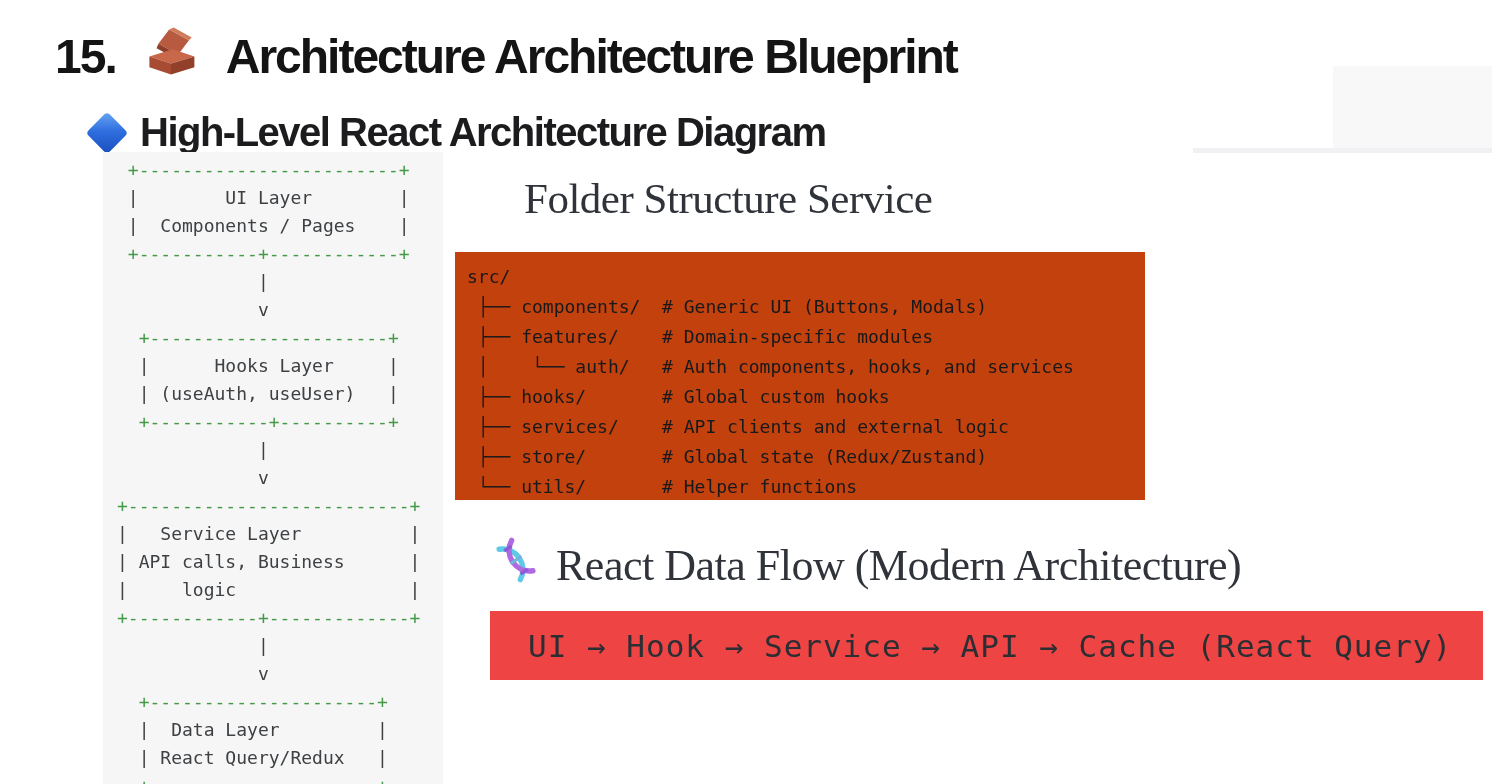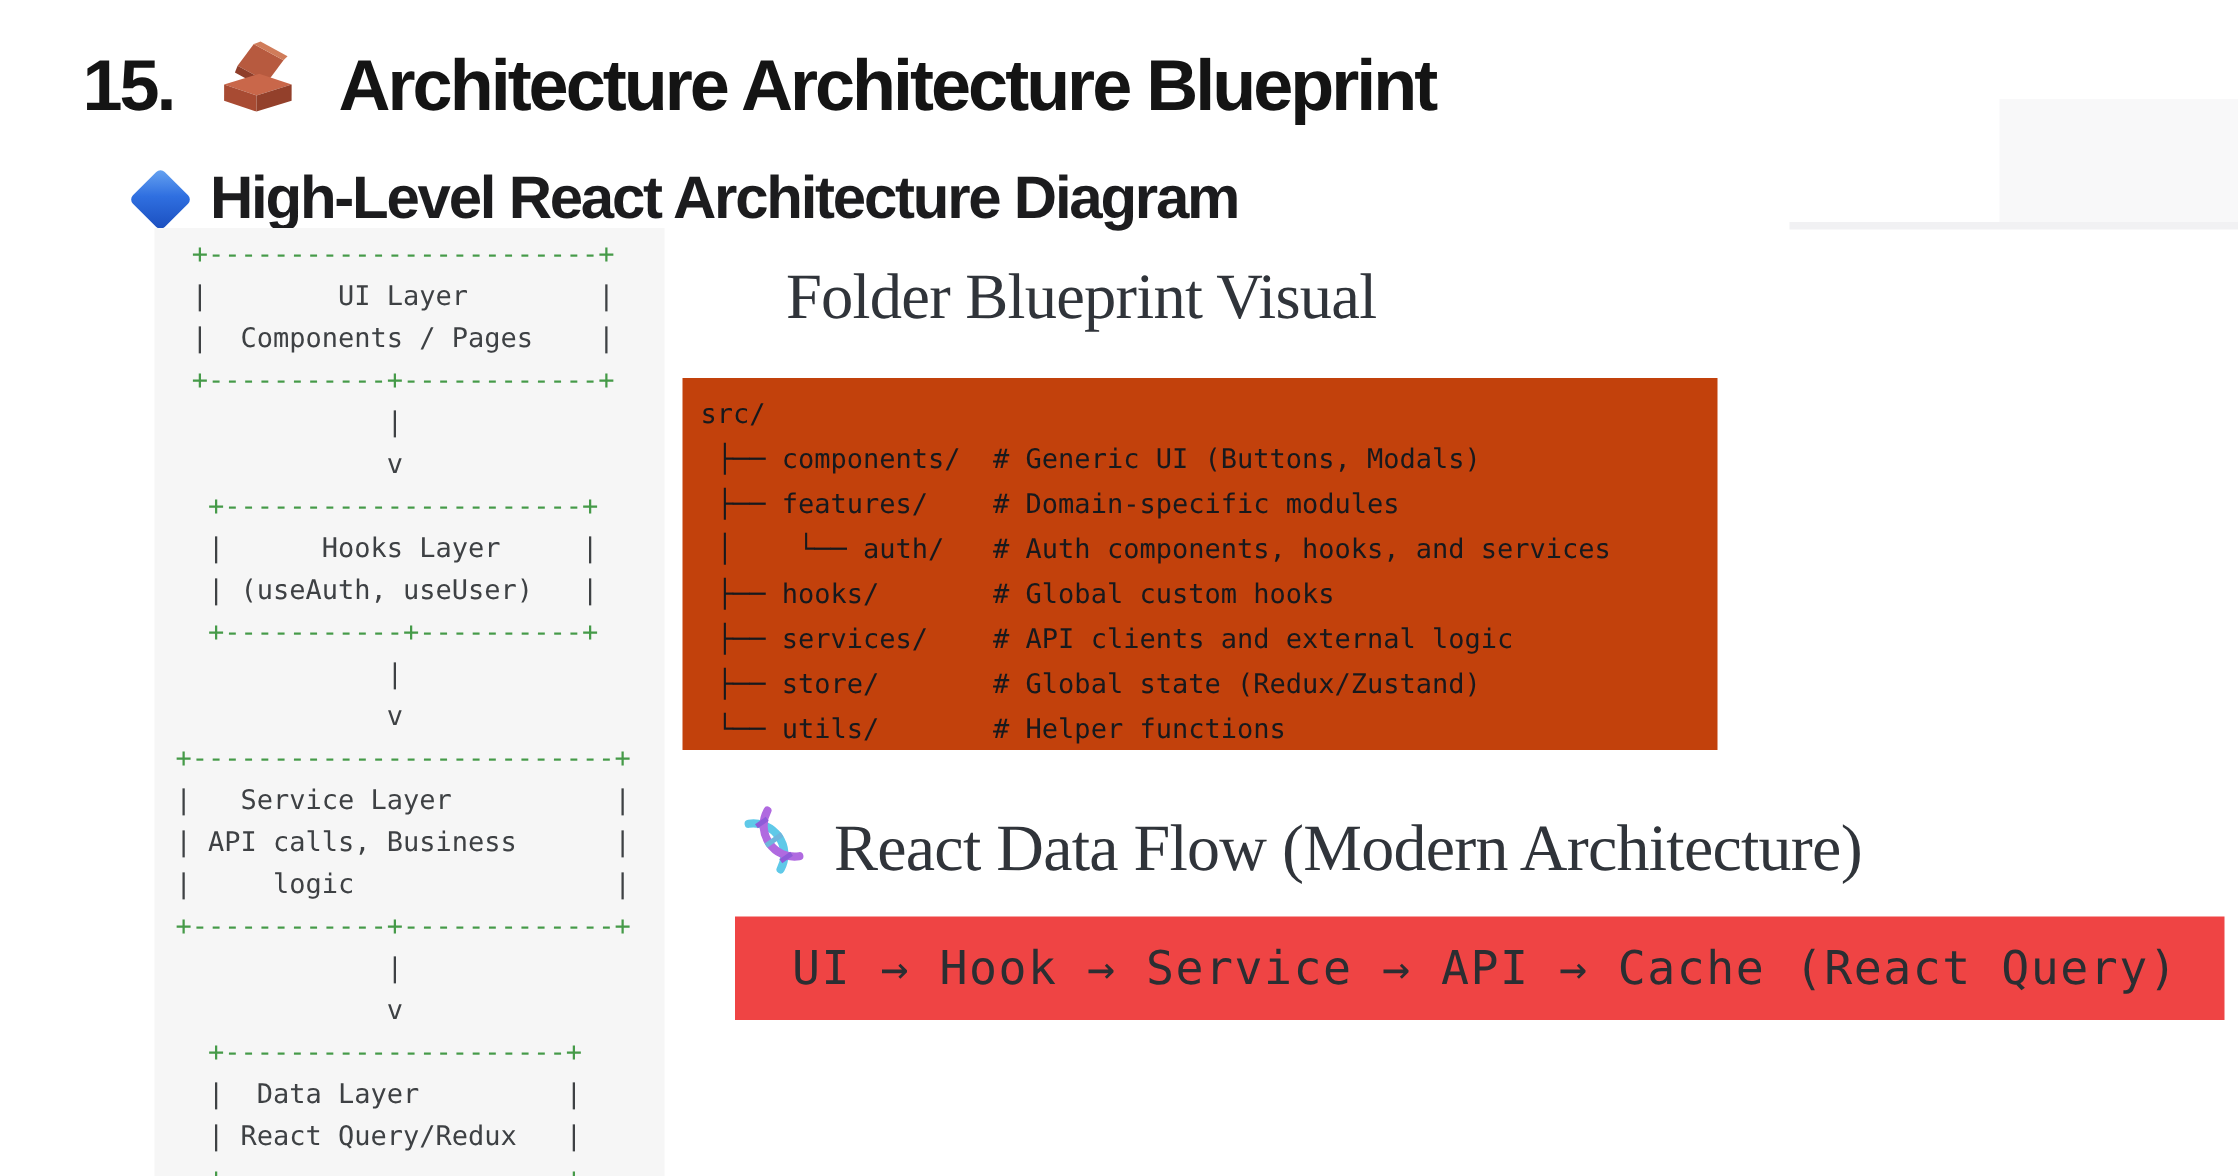--- a/index.html
+++ b/index.html
@@ -136,21 +136,21 @@
              |
              v
   <span class="g">+---------------------+</span>
   |  Data Layer         |
   | React Query/Redux   |
   <span class="g">+---------------------+</span>
 </pre>
 
 <div class="serif-h folder">
   <span class="diamond orange"></span>
-  <span>Folder Blueprint Visual</span>
+  <span>Folder Structure Service</span>
 </div>
 <pre class="folder-block">src/
  ├── components/  # Generic UI (Buttons, Modals)
  ├── features/    # Domain-specific modules
  │    └── auth/   # Auth components, hooks, and services
  ├── hooks/       # Global custom hooks
  ├── services/    # API clients and external logic
  ├── store/       # Global state (Redux/Zustand)
  └── utils/       # Helper functions</pre>
 

